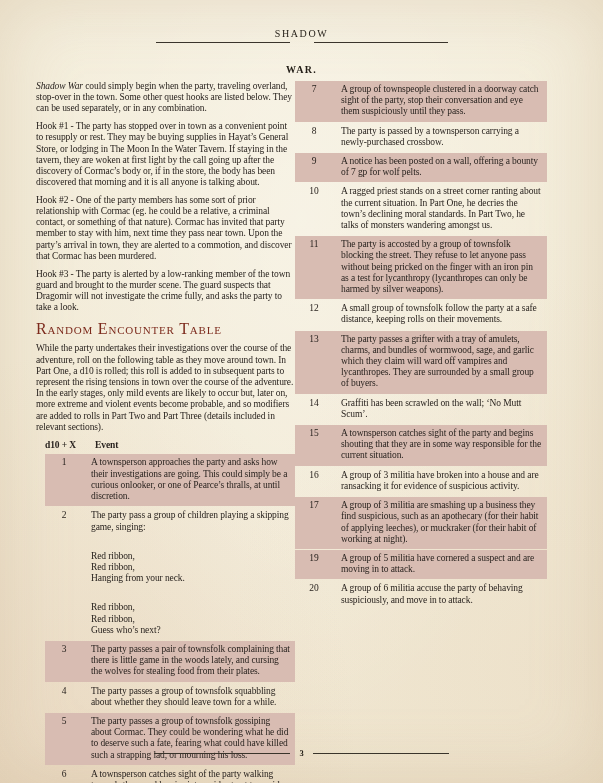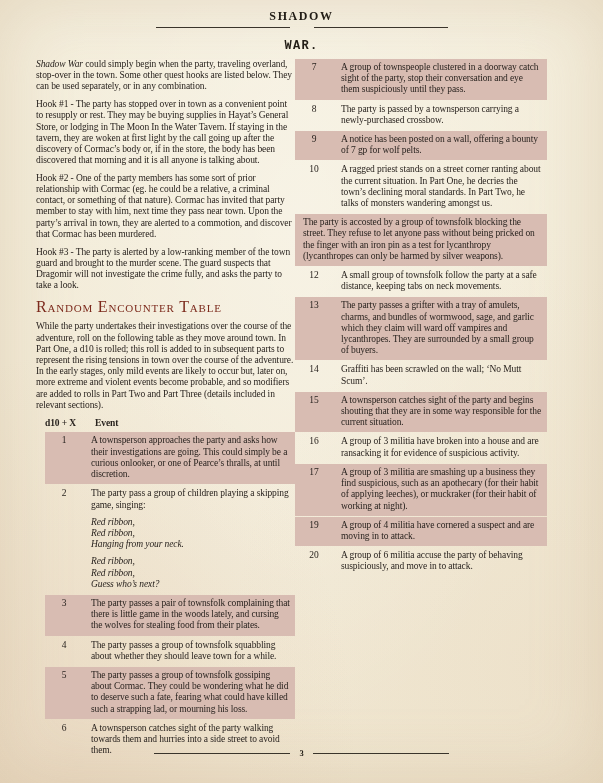--- a/index.html
+++ b/index.html
@@ -12,45 +12,45 @@
     background:
       radial-gradient(ellipse at 12% 96%, rgba(196,140,110,0.14), transparent 38%),
       radial-gradient(ellipse at 92% 85%, rgba(205,165,130,0.10), transparent 42%),
       radial-gradient(ellipse at 50% 28%, rgba(255,255,252,0.35), transparent 65%),
       linear-gradient(#f4eedc,#f0e7d1);
     box-shadow: inset 0 0 70px rgba(185,155,115,0.28);
     overflow:hidden;
   }
   
   .hdr{padding-top:9px;text-align:center;color:#221d16;}
-  .hdr-t1{font-size:12px;letter-spacing:1.6px;font-weight:bold;}
+  .hdr-t1{font-size:10px;letter-spacing:1.6px;font-weight:normal;margin-top:19px;}
   .hdr-rule{width:292px;margin:3px auto 0;display:flex;align-items:center;}
   .hdr-rule .seg{flex:1;border-top:1.3px solid #3a342b;}
   .hdr-rule .gapc{width:24px;}
-  .hdr-t2{font-size:12px;letter-spacing:1.3px;font-weight:bold;margin-top:11px;font-family:Liberation Mono, monospace;}
+  .hdr-t2{font-size:10px;letter-spacing:1.3px;font-weight:bold;margin-top:21px;}
   
   .content{display:flex;padding:6px 0 0 36px;}
   .col-left{width:259px;flex:none;}
   .col-right{width:252px;flex:none;}
   .para{font-size:9.5px;line-height:11.2px;letter-spacing:-0.1px;margin:0 0 6.5px;}
   .para em{font-style:italic;}
   .section-heading{
     font-size:16px;font-weight:normal;font-variant:small-caps;
     letter-spacing:0.8px;color:#7c2a1c;margin:7px 0 5px;
   }
   
   .thead{display:flex;font-size:9.5px;line-height:12px;font-weight:bold;letter-spacing:-0.1px;margin:3px 8px 3px;}
   .th-roll{width:50px;padding-left:1px;flex:none;}
   .rows{display:block;}
   .col-left .row{margin-left:9px;}
   .row{display:flex;font-size:9.5px;line-height:11.2px;letter-spacing:-0.1px;padding:3px 0 4px;margin-bottom:1px;}
   .row.shaded{background:#d8bcb2;}
   .num{width:38px;flex:none;text-align:center;}
   .event{flex:1;padding-left:8px;padding-right:5px;}
-  .verse{font-style:italic;margin-top:6px;}
+  .verse{margin-top:18px;}
   
   .ftr{position:absolute;left:0;right:0;bottom:26px;display:flex;justify-content:center;align-items:center;}
   .ftr .seg{width:136px;border-top:1.4px solid #3a342b;flex:none;}
   .ftr .pagenum{font-size:8.5px;font-weight:bold;color:#221d16;margin:0 9px;line-height:8px;}
 </style>
 </head>
 <body>
 
 <div class="page">
 
@@ -147,28 +147,29 @@
               <div>A notice has been posted on a wall, offering a bounty of 7 gp for wolf pelts.</div>
             </div>
           </div>
           <div class="row">
             <div class="num">10</div>
             <div class="event">
               <div>A ragged priest stands on a street corner ranting about the current situation. In Part One, he decries the town’s declining moral standards. In Part Two, he talks of monsters wandering amongst us.</div>
             </div>
           </div>
           <div class="row shaded">
+            <div class="num">11</div>
             <div class="event">
               <div>The party is accosted by a group of townsfolk blocking the street. They refuse to let anyone pass without being pricked on the finger with an iron pin as a test for lycanthropy (lycanthropes can only be harmed by silver weapons).</div>
             </div>
           </div>
           <div class="row">
             <div class="num">12</div>
             <div class="event">
-              <div>A small group of townsfolk follow the party at a safe distance, keeping tabs on neck movements.</div>
+              <div>A small group of townsfolk follow the party at a safe distance, keeping rolls on their movements.</div>
             </div>
           </div>
           <div class="row shaded">
             <div class="num">13</div>
             <div class="event">
               <div>The party passes a grifter with a tray of amulets, charms, and bundles of wormwood, sage, and garlic which they claim will ward off vampires and lycanthropes. They are surrounded by a small group of buyers.</div>
             </div>
           </div>
           <div class="row">
             <div class="num">14</div>
@@ -190,21 +191,21 @@
           </div>
           <div class="row shaded">
             <div class="num">17</div>
             <div class="event">
               <div>A group of 3 militia are smashing up a business they find suspicious, such as an apothecary (for their habit of applying leeches), or muckraker (for their habit of working at night).</div>
             </div>
           </div>
           <div class="row shaded">
             <div class="num">19</div>
             <div class="event">
-              <div>A group of 4 militia have cornered a suspect and are moving in to attack.</div>
+              <div>A group of 5 militia have cornered a suspect and are moving in to attack.</div>
             </div>
           </div>
           <div class="row">
             <div class="num">20</div>
             <div class="event">
               <div>A group of 6 militia accuse the party of behaving suspiciously, and move in to attack.</div>
             </div>
           </div>
         </div>
     </section>

